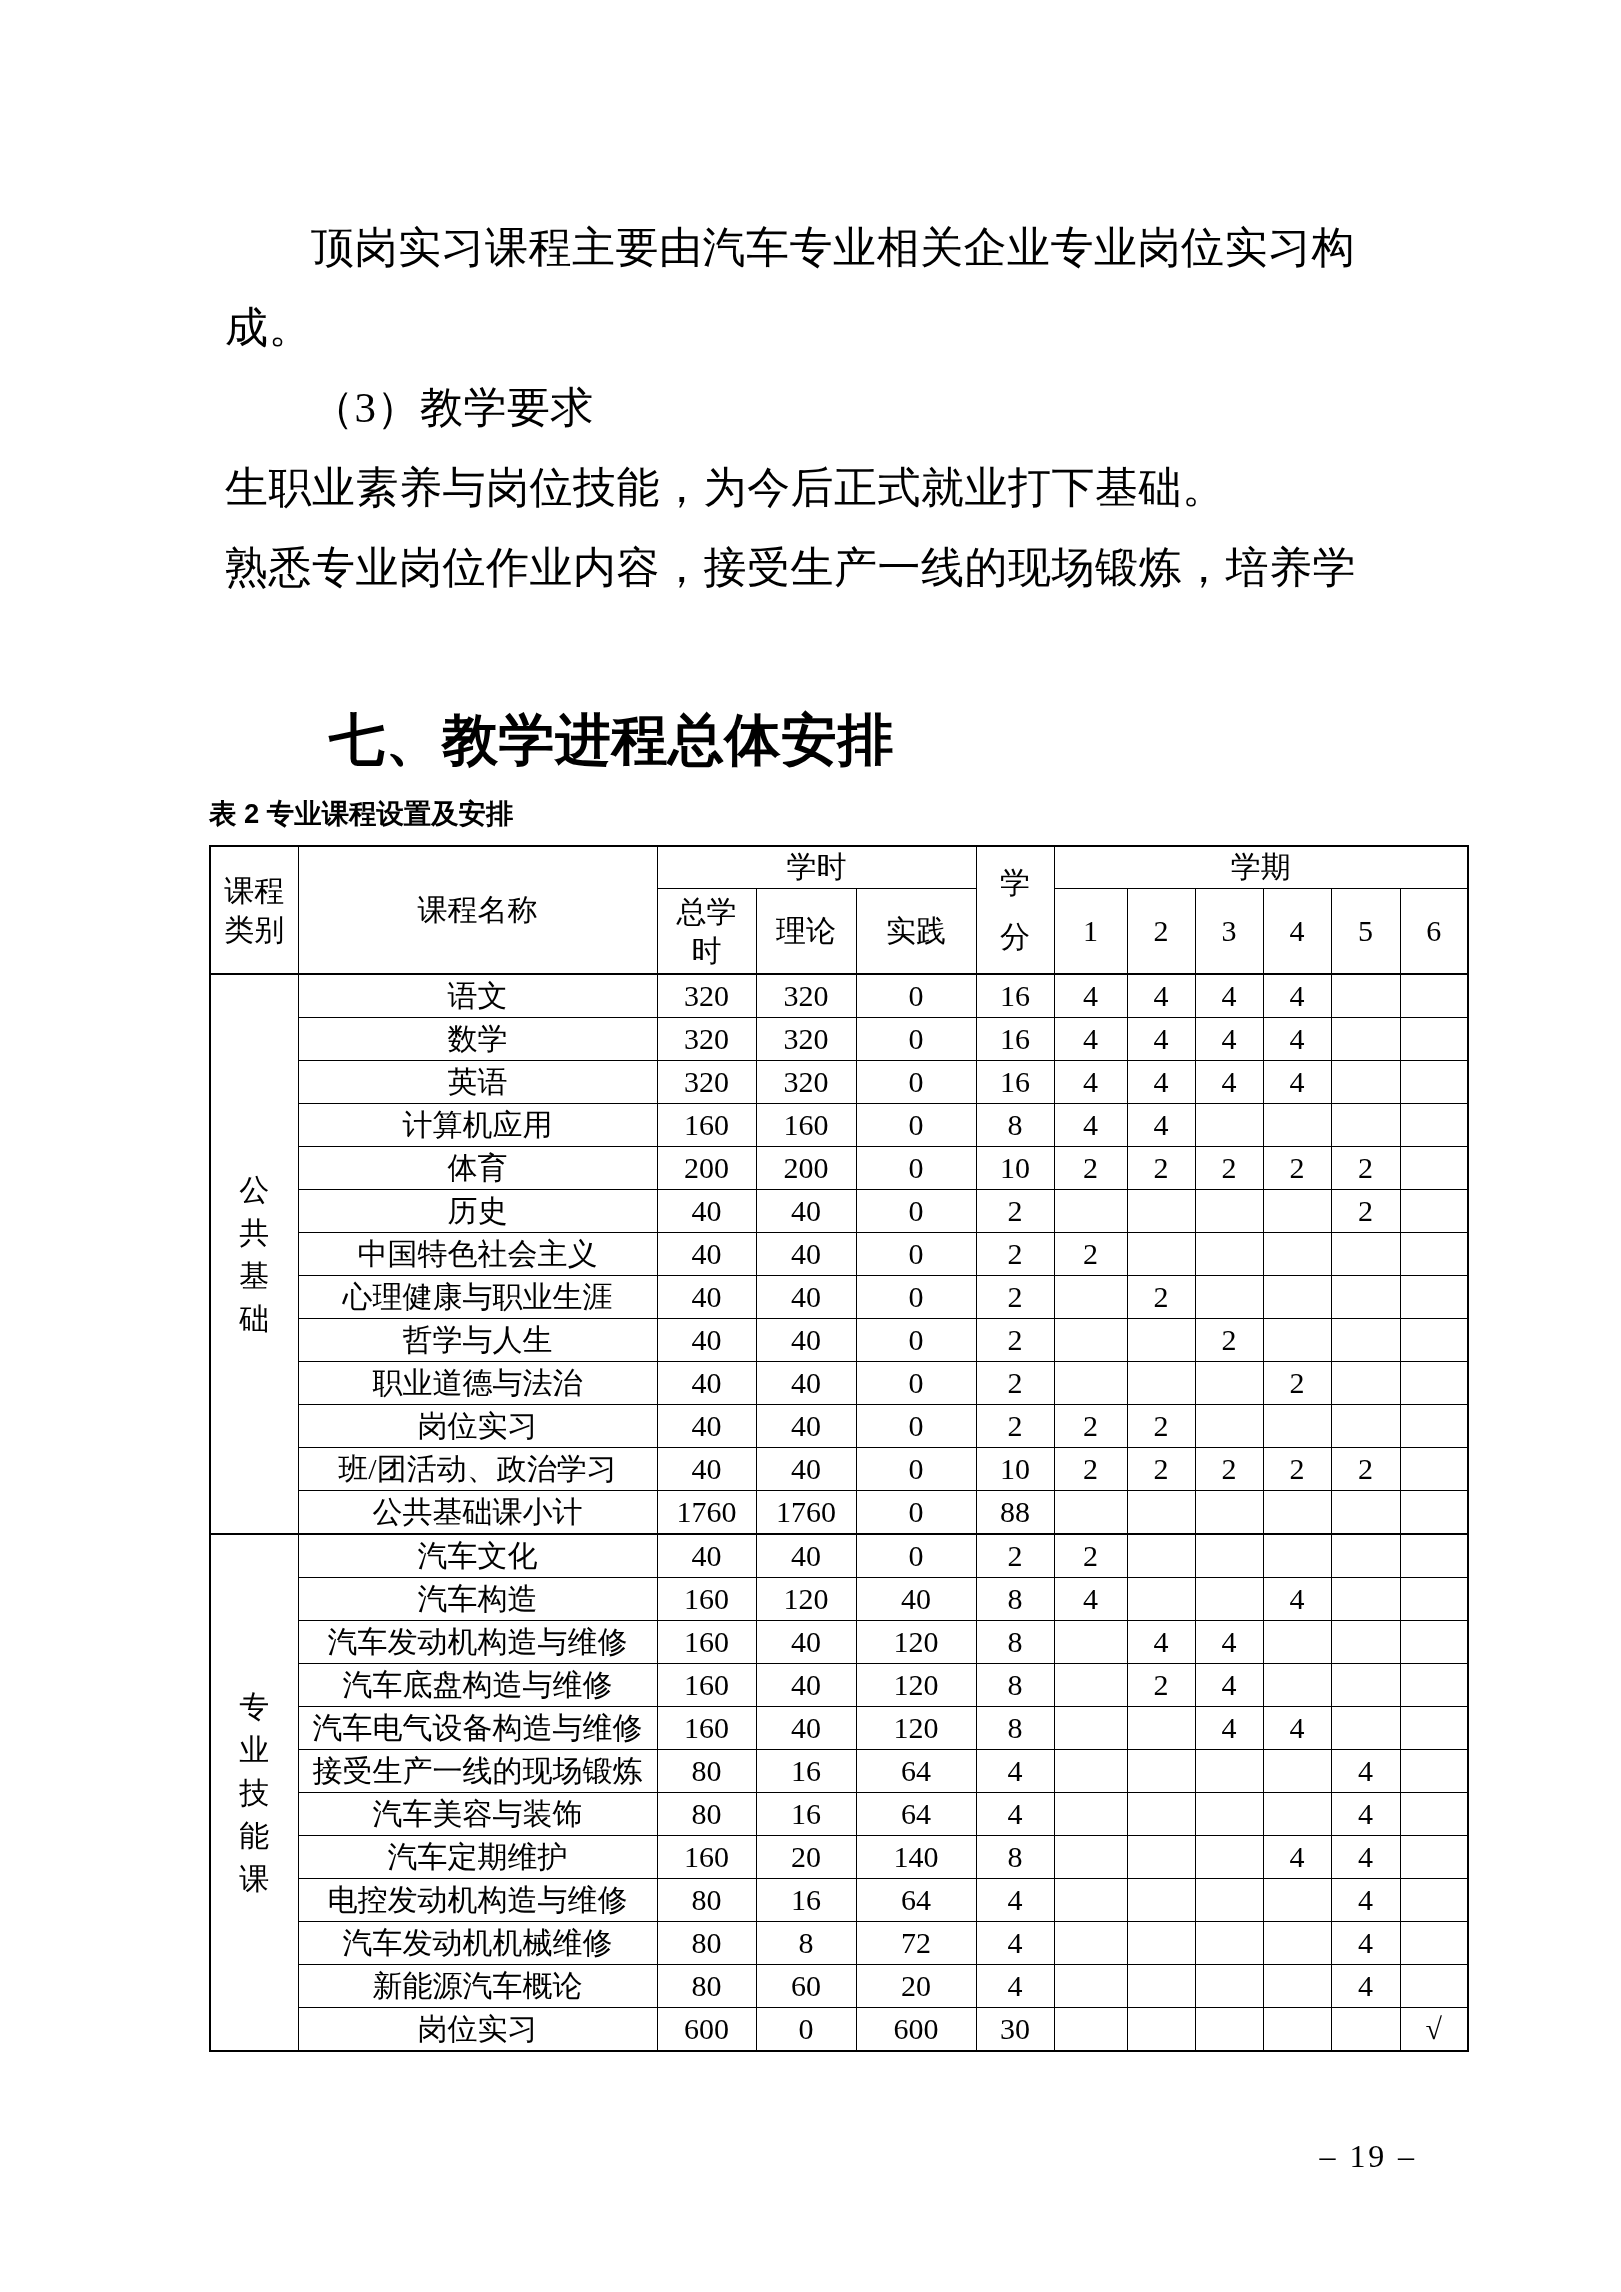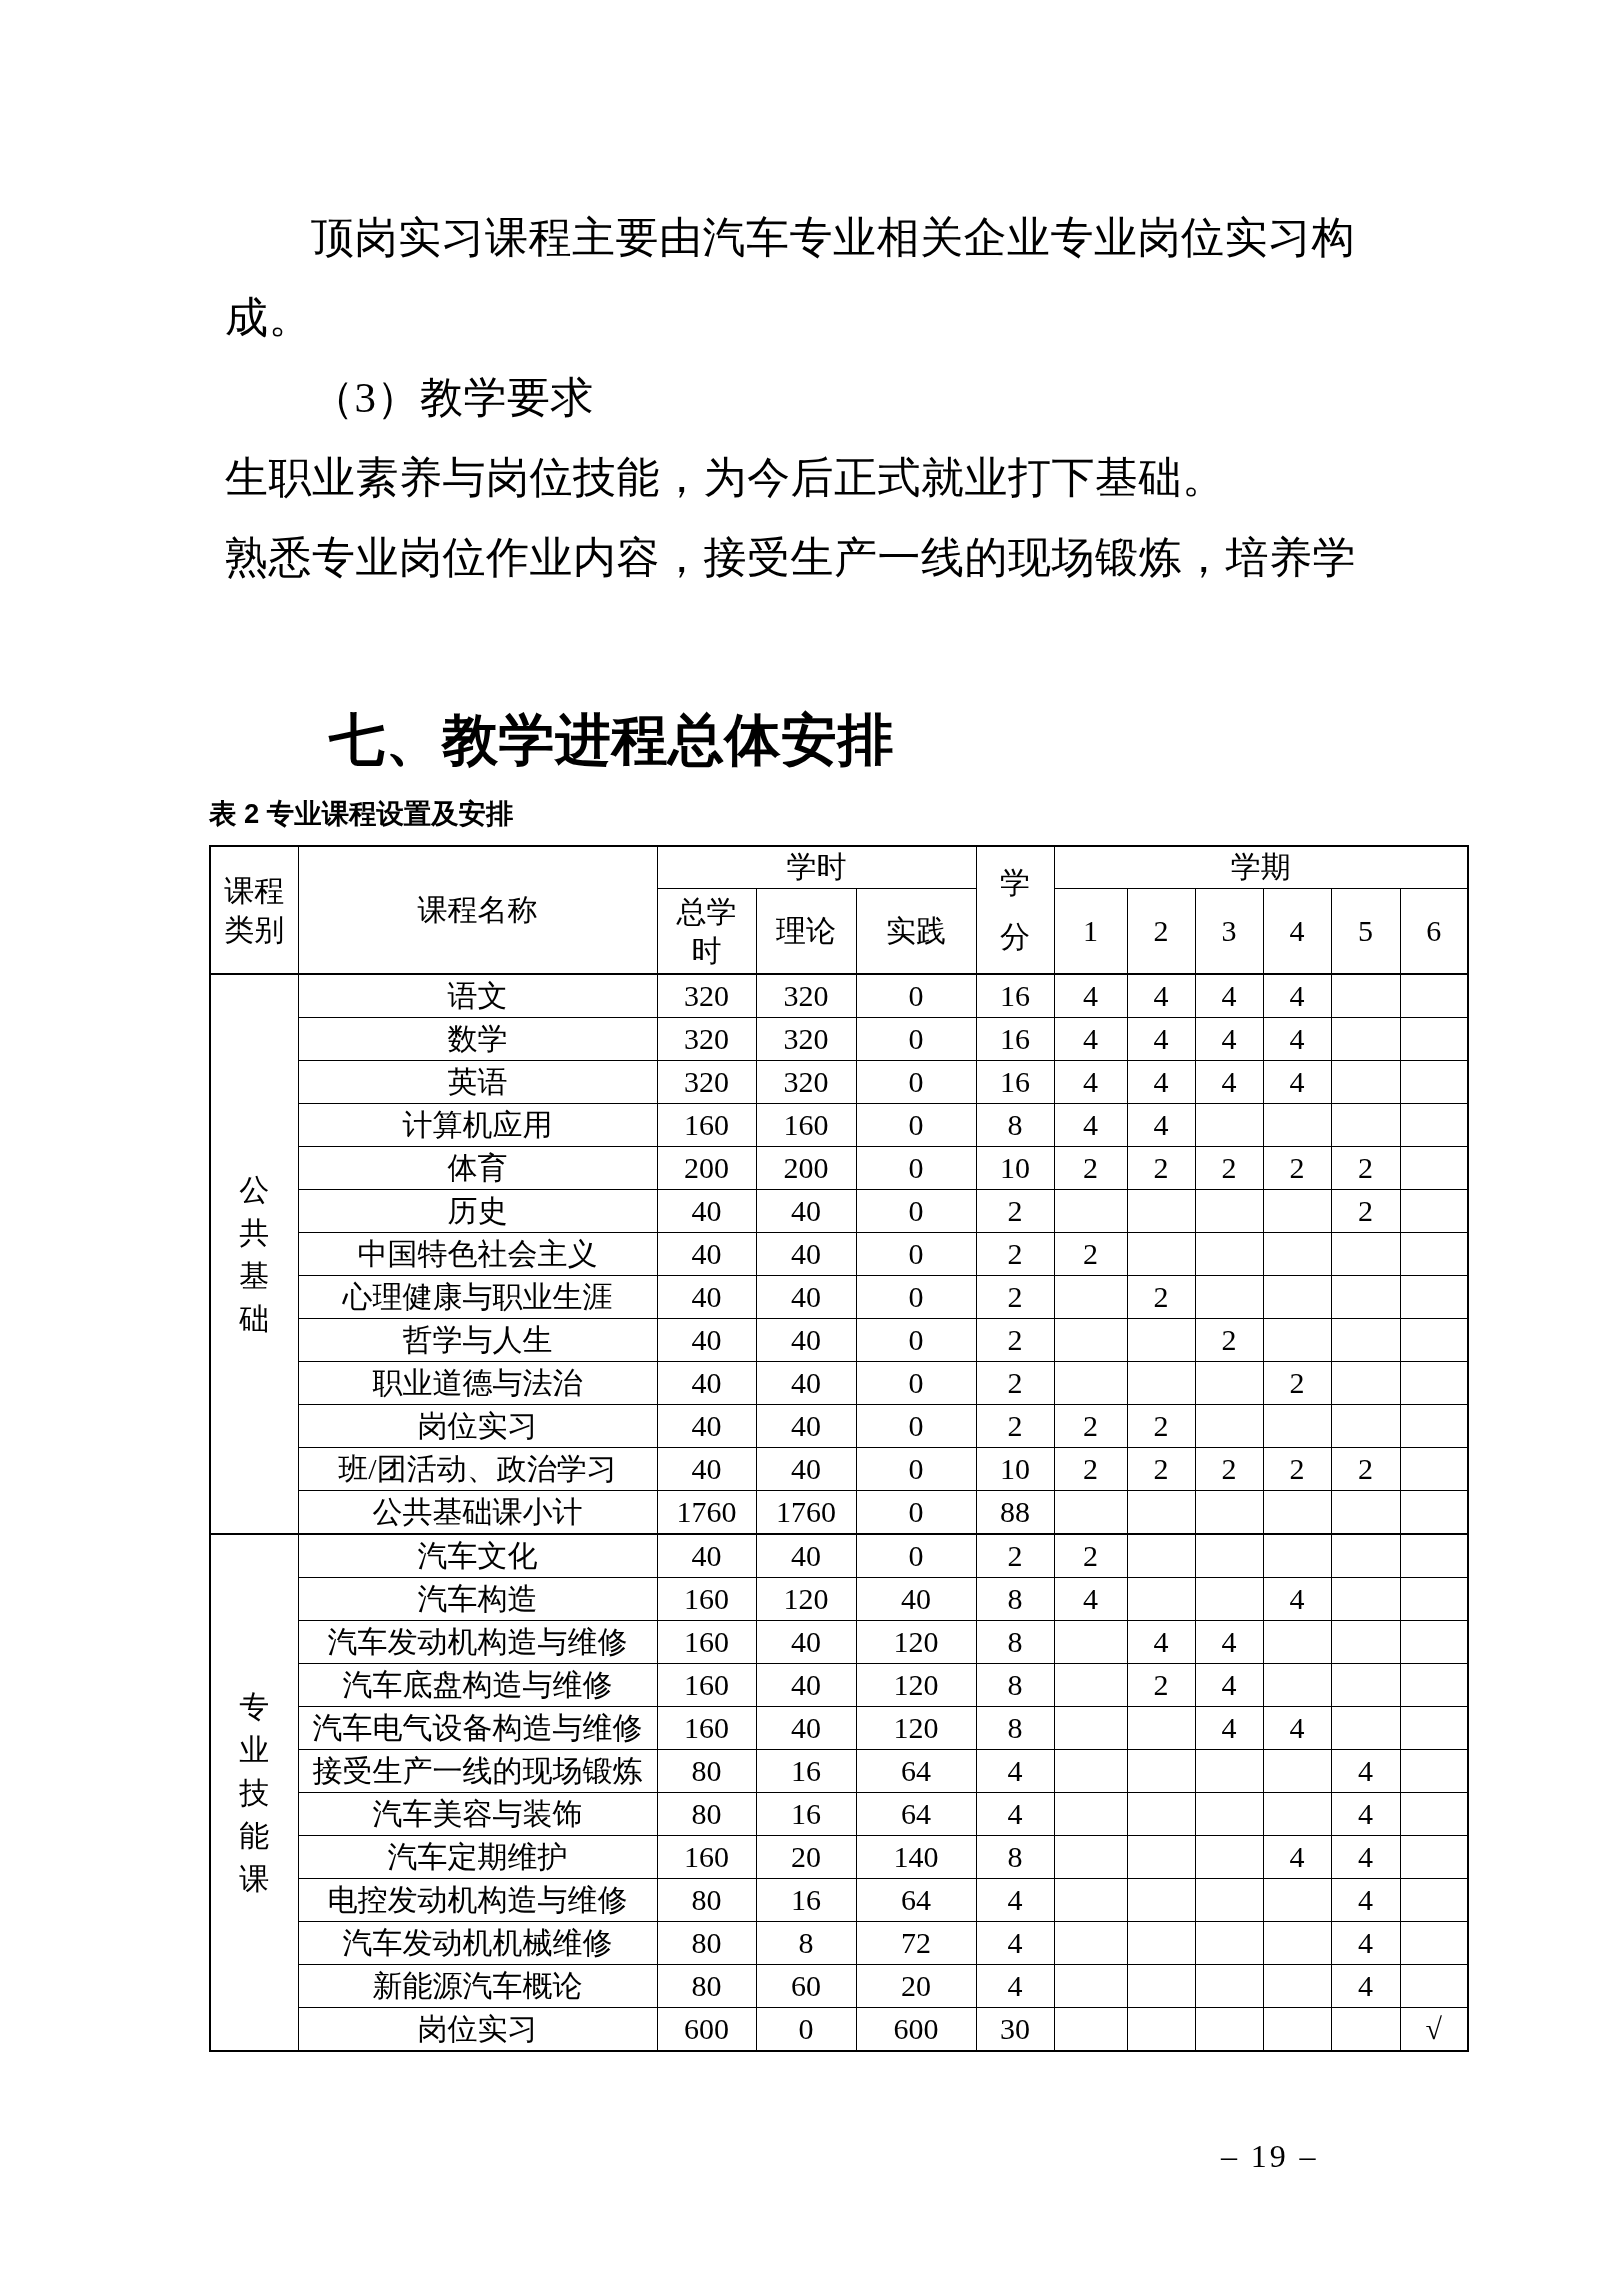--- a/index.html
+++ b/index.html
@@ -9,21 +9,21 @@
     height: 2293px;
     background: #ffffff;
     font-family: "Liberation Serif", "DejaVu Serif", serif;
     color: #000000;
     overflow: hidden;
   }
   
   .body-text {
     position: absolute;
     left: 225px;
-    top: 198px;
+    top: 208px;
     width: 1157px;
     font-size: 43px;
     line-height: 80px;
     letter-spacing: 0.5px;
     white-space: nowrap;
   }
   .body-text .line { height: 80px; }
   .body-text .line.indent { text-indent: 86px; }
   
   .heading {
@@ -74,21 +74,21 @@
   .course-table tbody tr.group-start td { border-top: 2.5px solid #000; }
   .wrap-2 { display: inline-block; width: 67px; line-height: 39px; }
   .wrap-1 { display: inline-block; width: 33px; line-height: 54px; }
   .cat-cell { line-height: 43px; }
   
   .page-number {
     position: absolute;
     left: 1221px;
     top: 2137px;
     width: 196px;
-    text-align: left;
+    text-align: right;
     font-size: 32px;
     line-height: 39px;
     letter-spacing: 2.9px;
   }
 </style>
 </head>
 <body>
 
 <div class="page">
 

